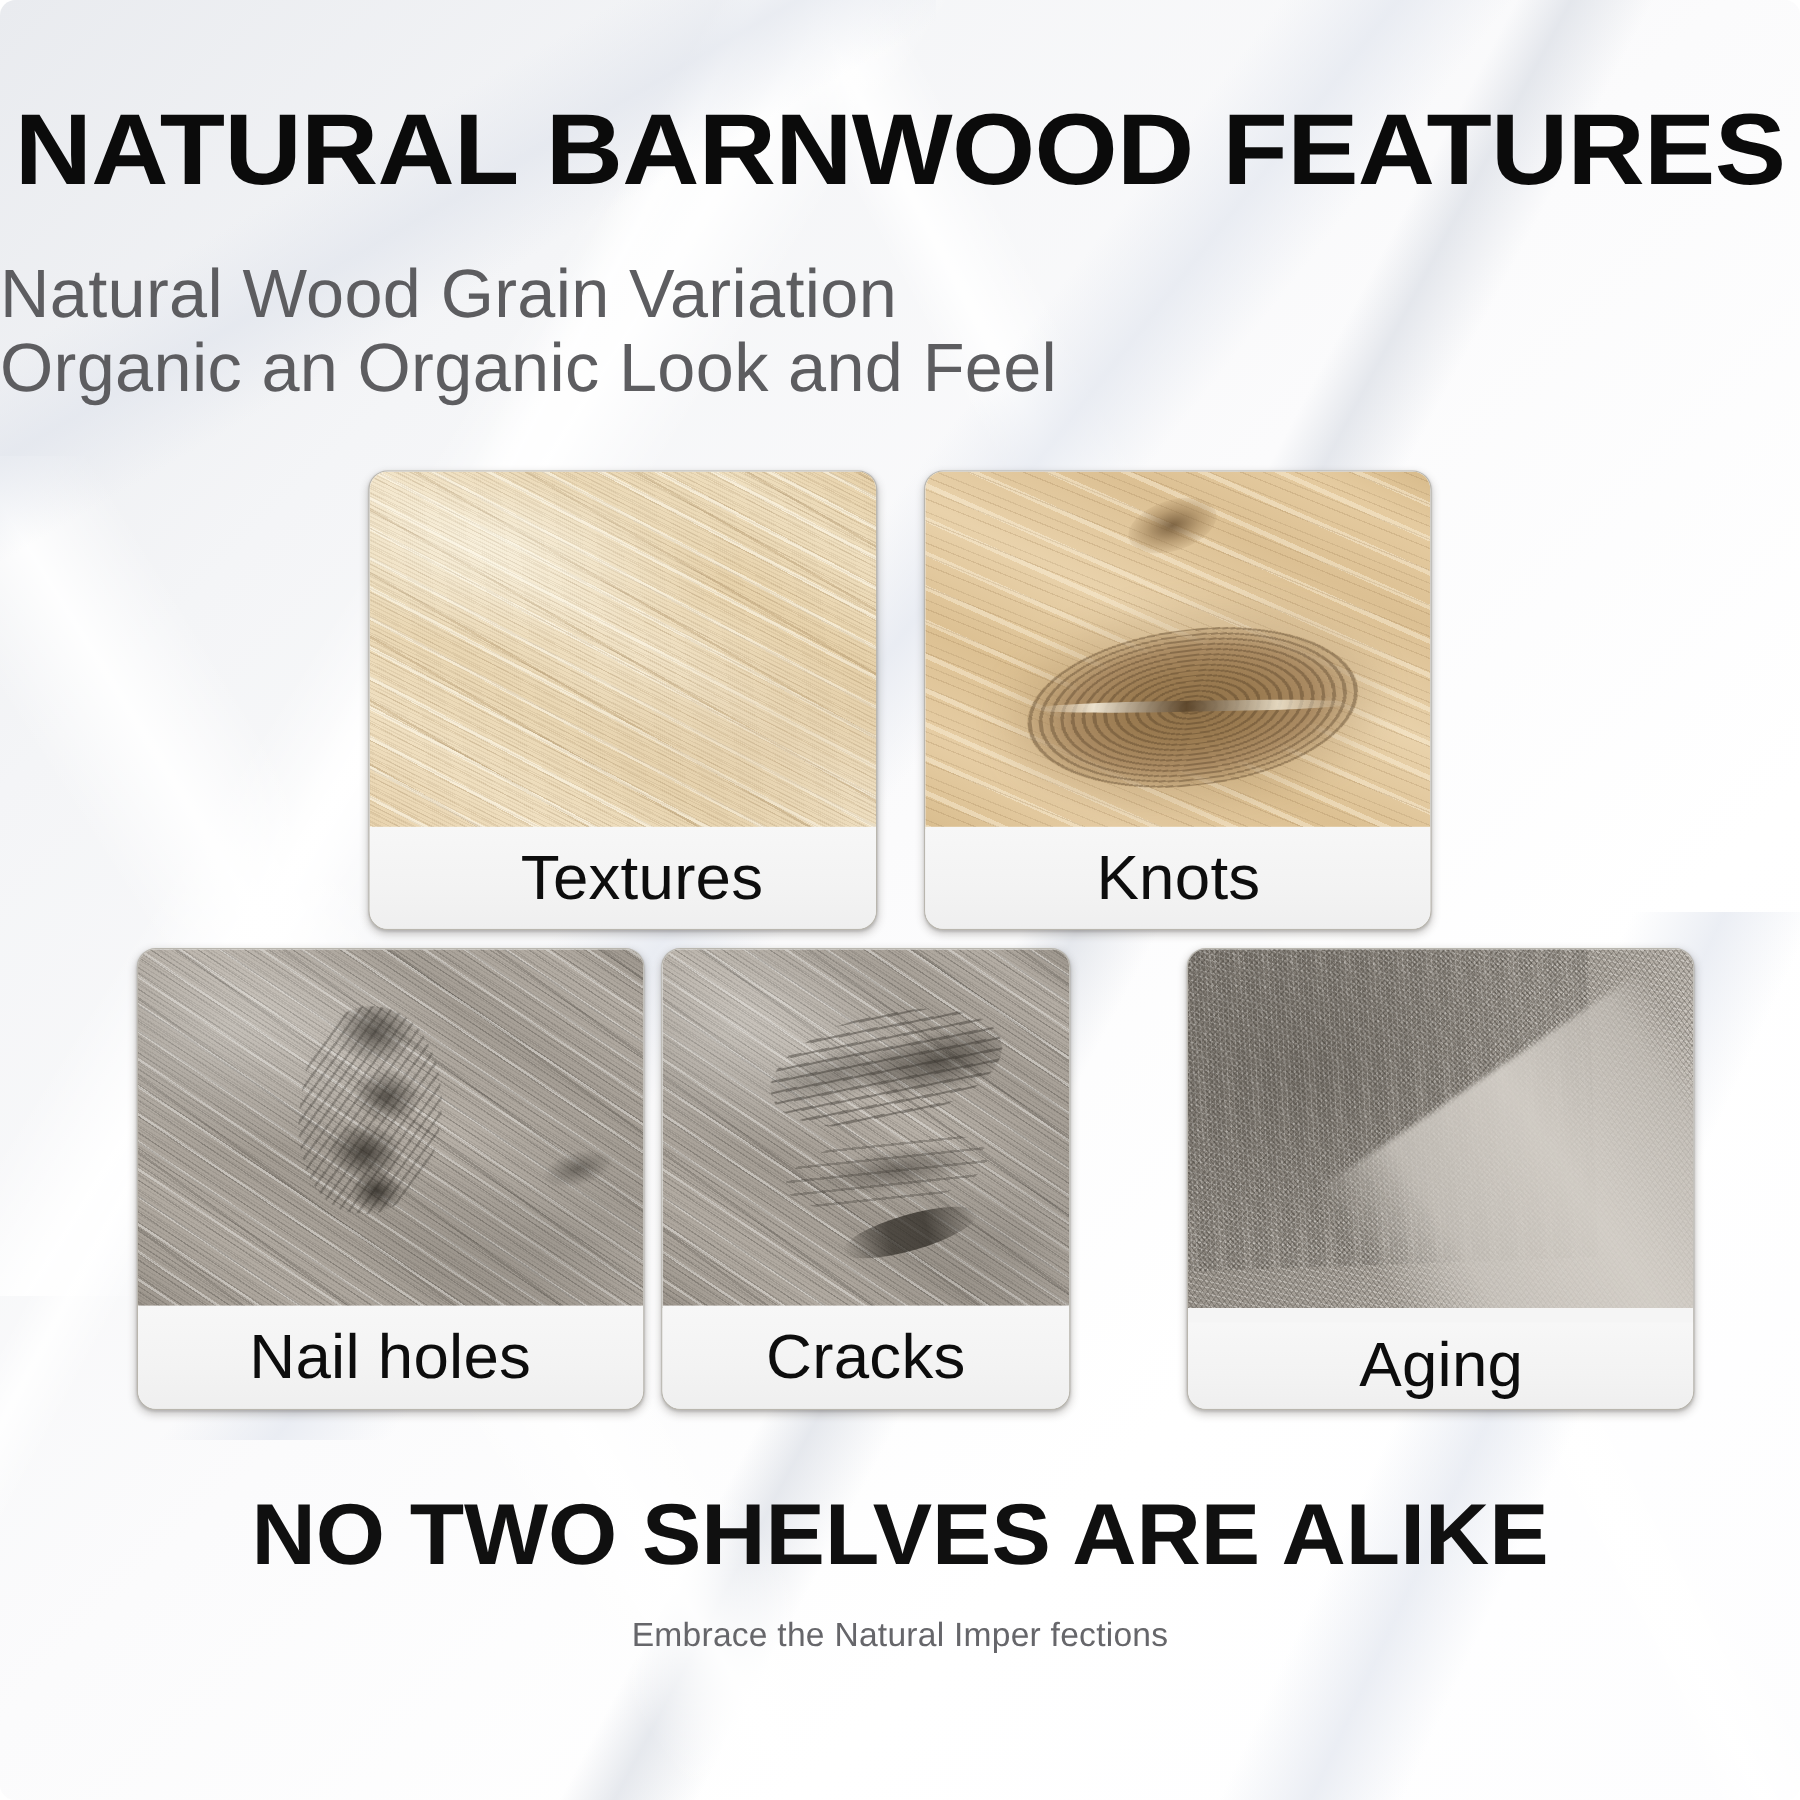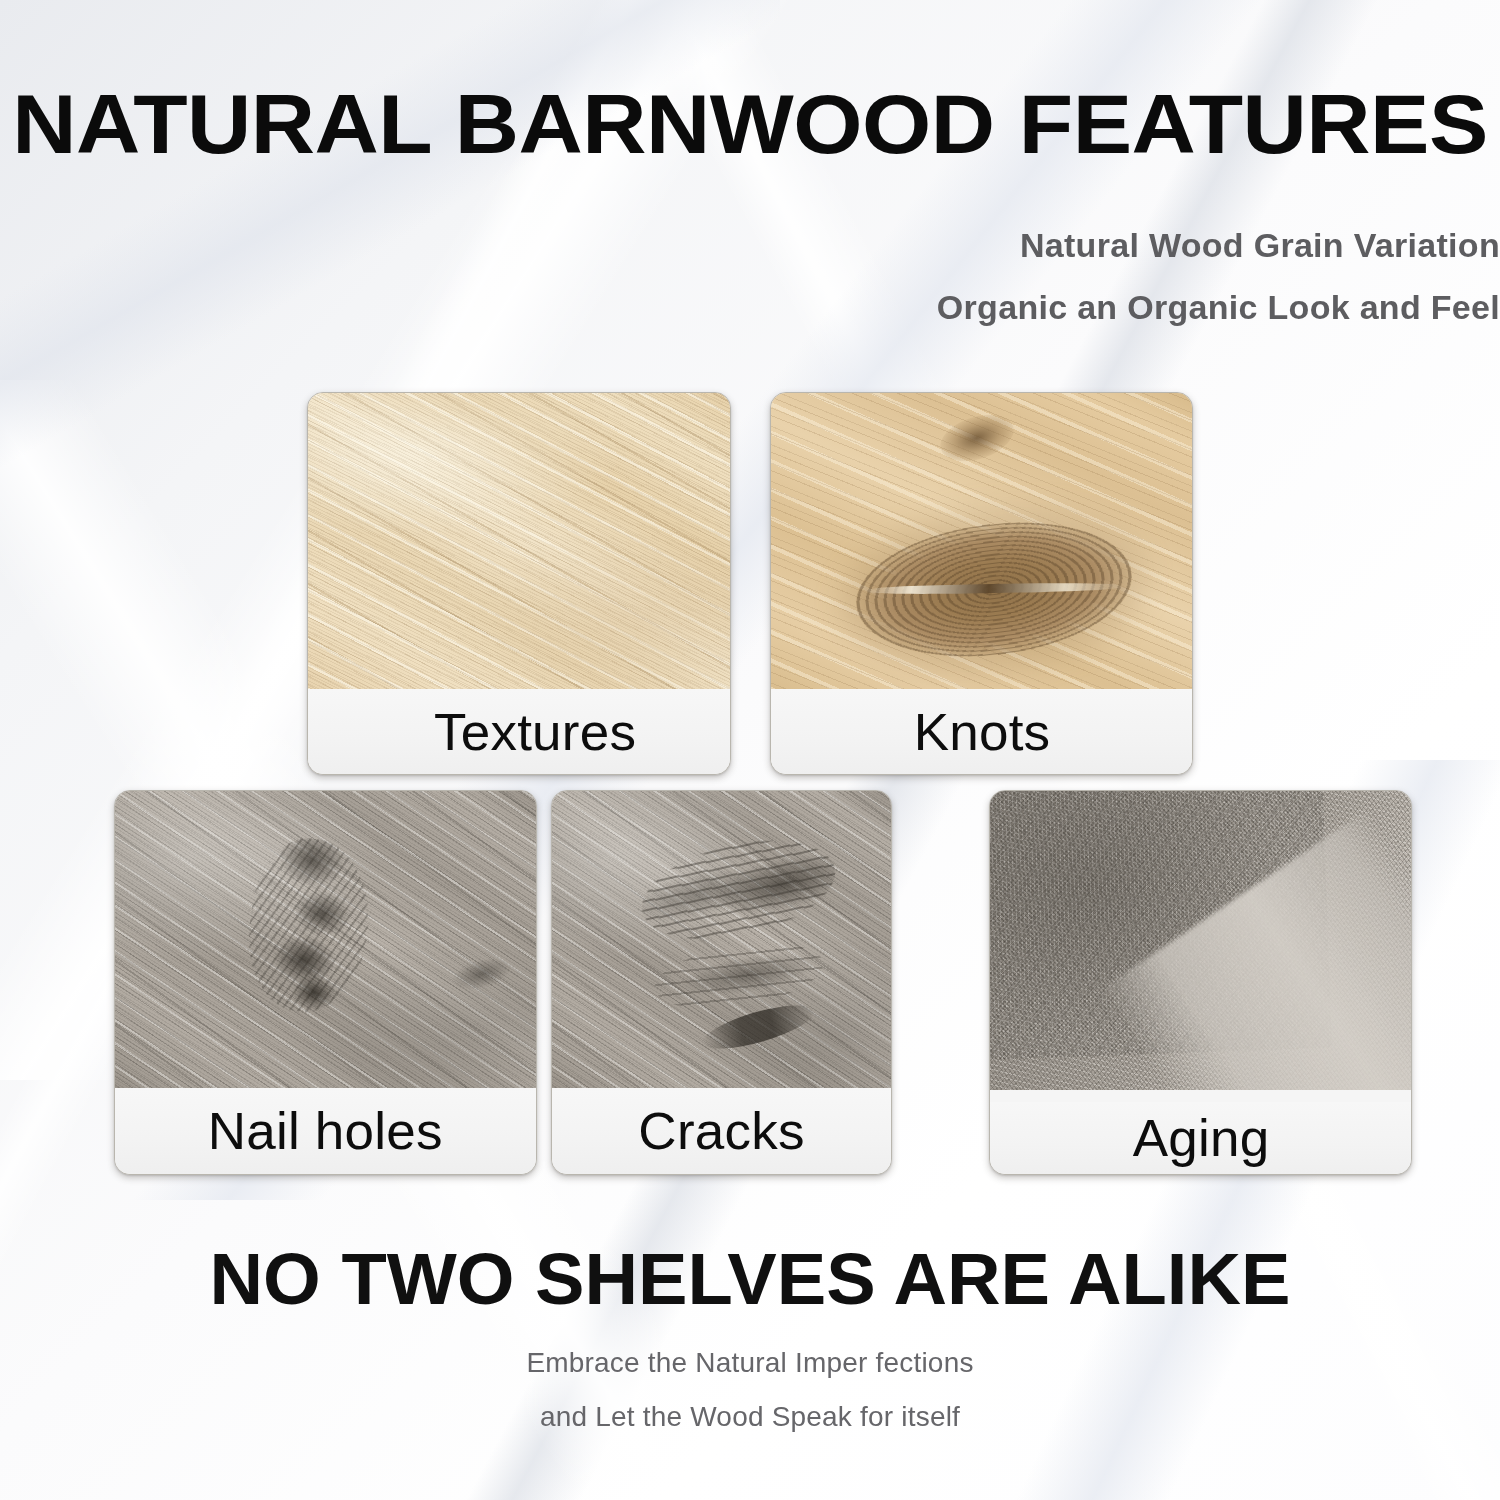--- a/index.html
+++ b/index.html
@@ -12,20 +12,21 @@
 
   #page {
     position:relative;
     width:1500px; height:1500px;
     background:
       linear-gradient(118deg, rgba(255,255,255,0) 0%, rgba(255,255,255,0) 26%, rgba(255,255,255,.85) 27.5%, rgba(255,255,255,0) 29.5%, rgba(255,255,255,0) 100%),
       linear-gradient(118deg, rgba(214,218,226,0) 0%, rgba(214,218,226,0) 55%, rgba(210,215,224,.55) 57%, rgba(214,218,226,0) 60%, rgba(214,218,226,0) 100%),
       linear-gradient(62deg, rgba(255,255,255,0) 0%, rgba(255,255,255,0) 62%, rgba(255,255,255,.9) 64%, rgba(255,255,255,0) 67%, rgba(255,255,255,0) 100%),
       linear-gradient(135deg, #e9ebef 0%, #f4f5f7 22%, #fbfbfc 48%, #ffffff 72%, #fdfdfe 100%);
     overflow:hidden;
+    border-radius:13px;
   }
 
   
   .streak { position:absolute; pointer-events:none; }
   .s1 { left:-260px; top:-420px; width:1500px; height:1500px;
         background:linear-gradient(122deg, rgba(255,255,255,0) 46%, rgba(255,255,255,.95) 50%, rgba(255,255,255,0) 54%); }
   .s2 { left:120px; top:-700px; width:1700px; height:1900px;
         background:linear-gradient(128deg, rgba(236,239,244,0) 47%, rgba(228,232,240,.75) 50%, rgba(236,239,244,0) 53%); }
   .s3 { left:-520px; top:380px; width:1900px; height:1500px;
         background:linear-gradient(58deg, rgba(255,255,255,0) 47%, rgba(255,255,255,.9) 50.5%, rgba(255,255,255,0) 54%); }
@@ -42,23 +43,23 @@
     font-weight:700;
     font-size:84px;
     letter-spacing:-0.5px;
     color:#0b0b0b;
     transform:scaleX(1.06);
     white-space:nowrap;
   }
 
   .subtitle {
     position:absolute; left:0; right:0; top:214px;
-    text-align:right;
-    font-size:34px;
-    font-weight:700;
+    text-align:left;
+    font-size:57px;
+    font-weight:400;
     line-height:62px;
     color:#5d5d60;
     letter-spacing:0.3px;
   }
 
   .footline {
     position:absolute; left:0; right:0; top:1238px;
     text-align:center;
     font-family:"Liberation Sans Narrow","Liberation Sans", sans-serif;
     font-weight:700;
@@ -358,16 +359,15 @@
     </div>
     <div class="band" style="height:72px;">
       <span>Aging</span>
     </div>
   </div>
 
   <div class="footline">NO TWO SHELVES ARE ALIKE</div>
 
   <div class="tagline">
     <div>Embrace the Natural Imper fections</div>
-    <div>and Let the Wood Speak for itself</div>
   </div>
 
 </div>
 
 </body></html>

